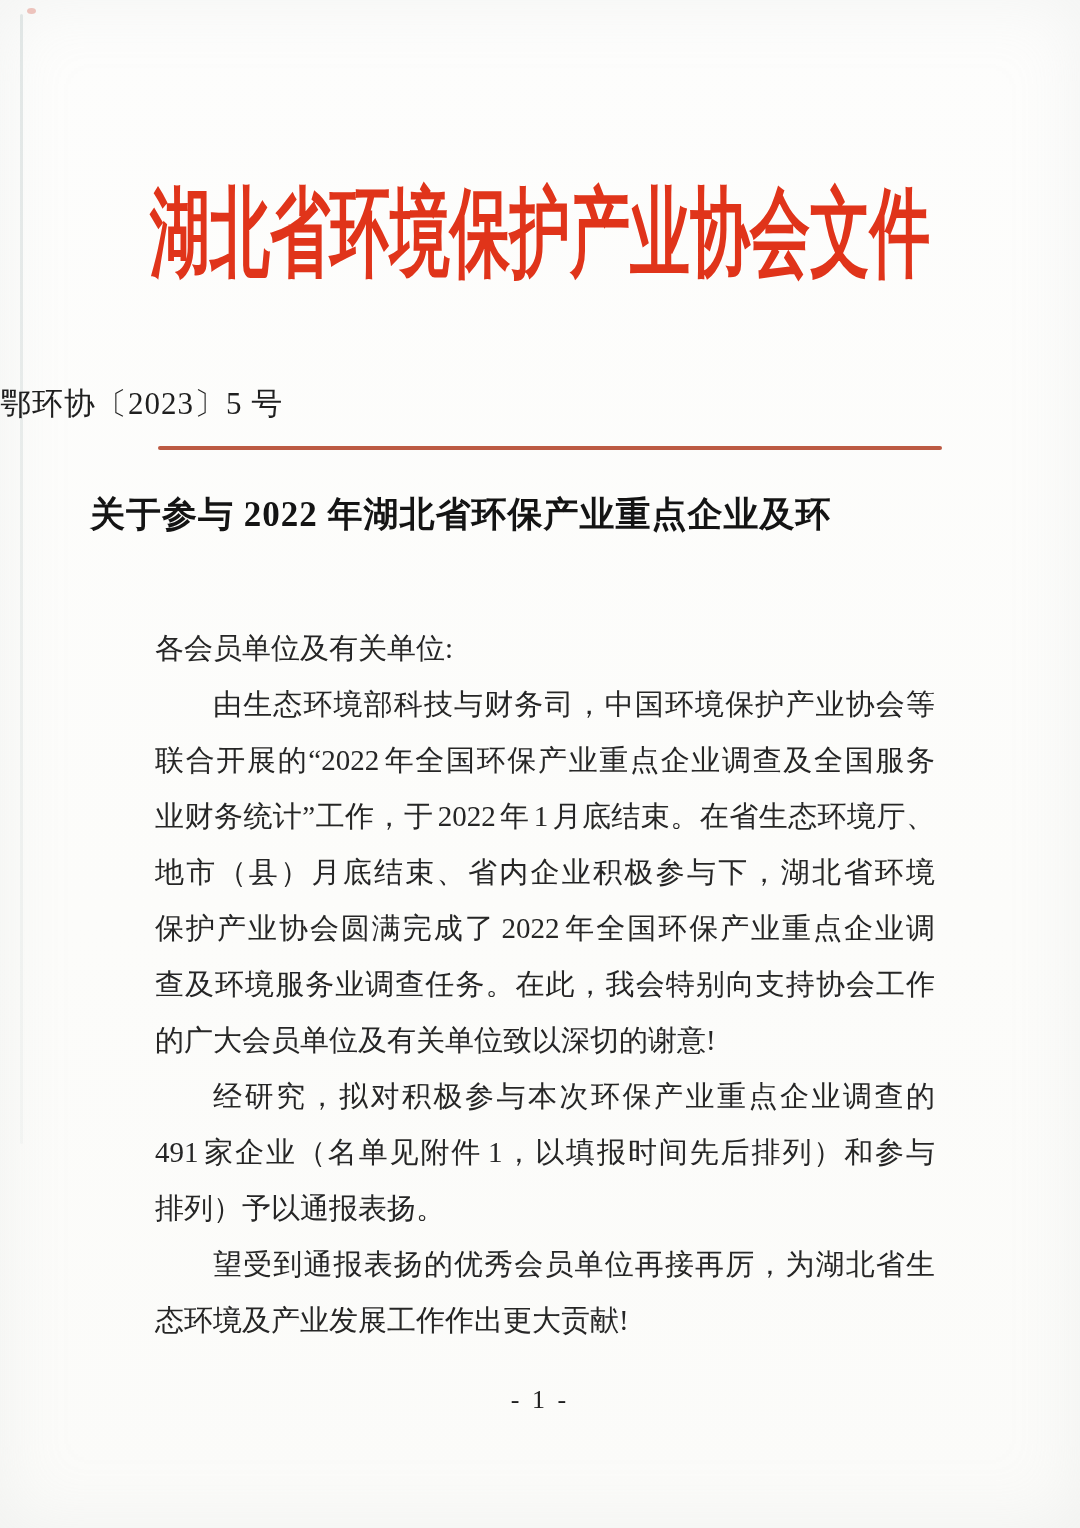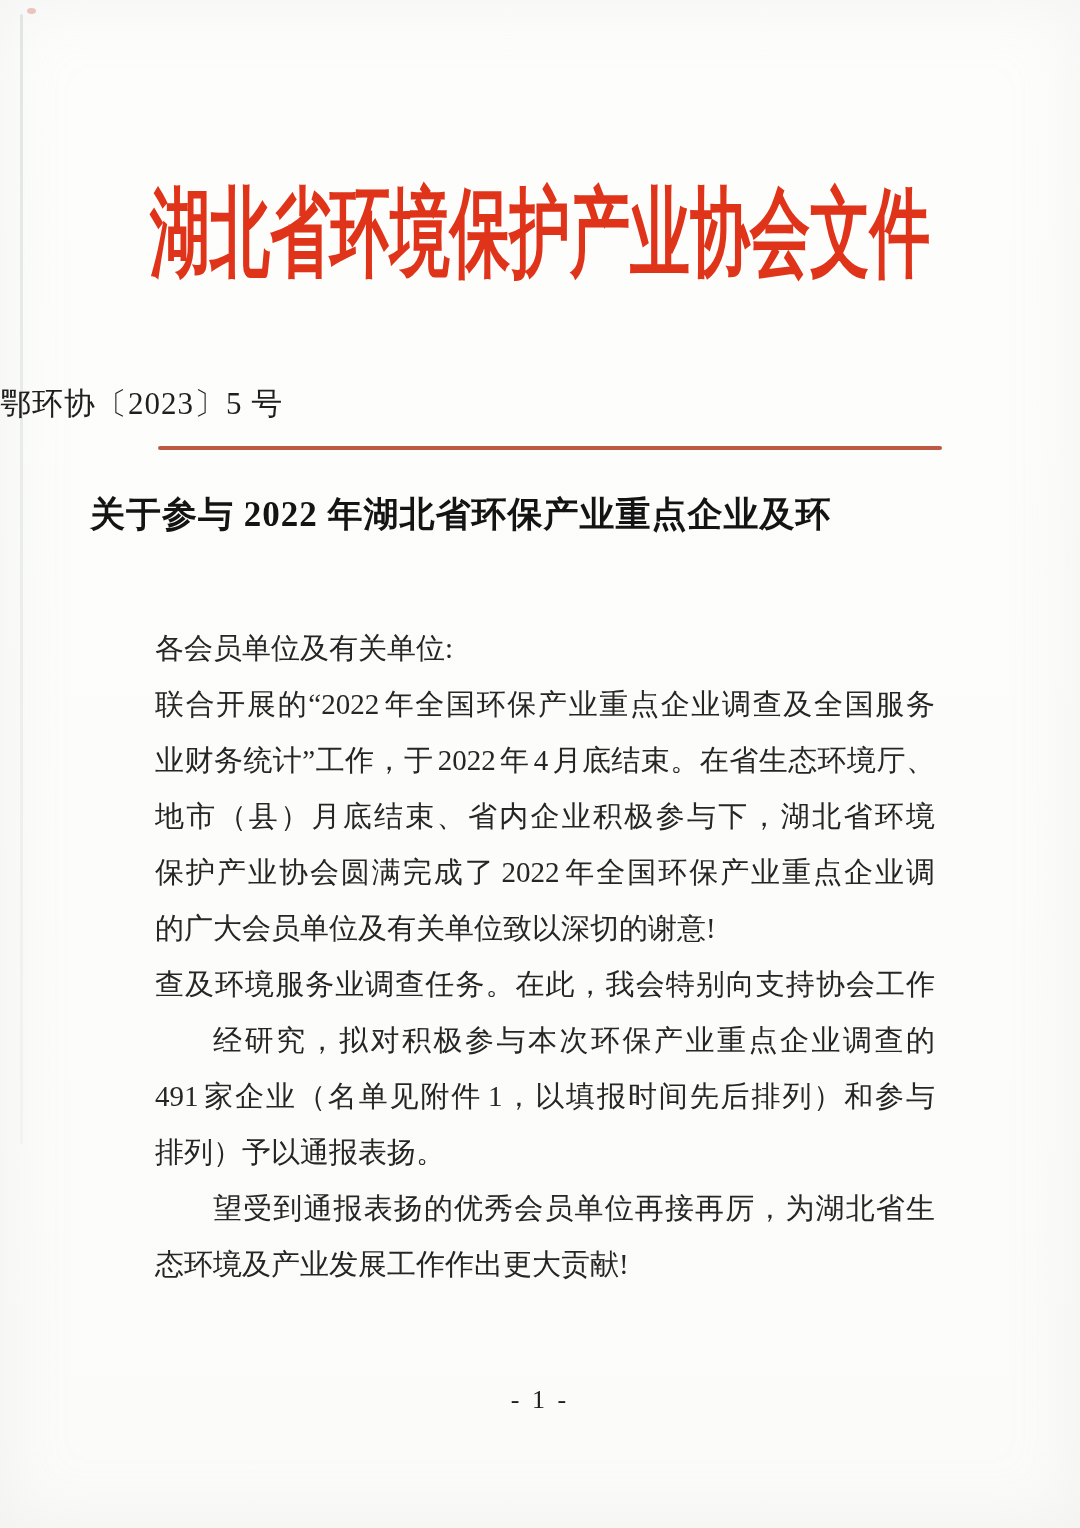--- a/index.html
+++ b/index.html
@@ -137,26 +137,27 @@
 
   <div class="red-divider" style="background: rgb(188, 90, 67);"></div>
 
   <div class="doc-title" style="color: rgb(20, 20, 20);">
     <div>关于参与 2022 年湖北省环保产业重点企业及环</div>
   </div>
 
   <div class="body-block" style="color: rgb(38, 38, 38);">
 
   <div class="body-line para-end">各会员单位及有关单位:</div>
+      <div class="body-line indent">由生态环境部科技与财务司，中国环境保护产业协会等</div>
       <div class="body-line">联合开展的“2022 年全国环保产业重点企业调查及全国服务</div>
-      <div class="body-line">业财务统计”工作，于 2022 年 4 月底结束。在省生态环境厅、</div>
+      <div class="body-line">业财务统计”工作，于 2022 年 1 月底结束。在省生态环境厅、</div>
       <div class="body-line">地市（县）月底结束、省内企业积极参与下，湖北省环境</div>
       <div class="body-line">保护产业协会圆满完成了 2022 年全国环保产业重点企业调</div>
+      <div class="body-line">查及环境服务业调查任务。在此，我会特别向支持协会工作</div>
       <div class="body-line para-end">的广大会员单位及有关单位致以深切的谢意!</div>
-      <div class="body-line">查及环境服务业调查任务。在此，我会特别向支持协会工作</div>
       <div class="body-line indent">经研究，拟对积极参与本次环保产业重点企业调查的</div>
       <div class="body-line">491 家企业（名单见附件 1，以填报时间先后排列）和参与</div>
       <div class="body-line para-end">排列）予以通报表扬。</div>
       <div class="body-line indent">望受到通报表扬的优秀会员单位再接再厉，为湖北省生</div>
       <div class="body-line para-end">态环境及产业发展工作作出更大贡献!</div>
     </div>
 
   <div class="page-number">- 1 -</div>
 
 </div>

